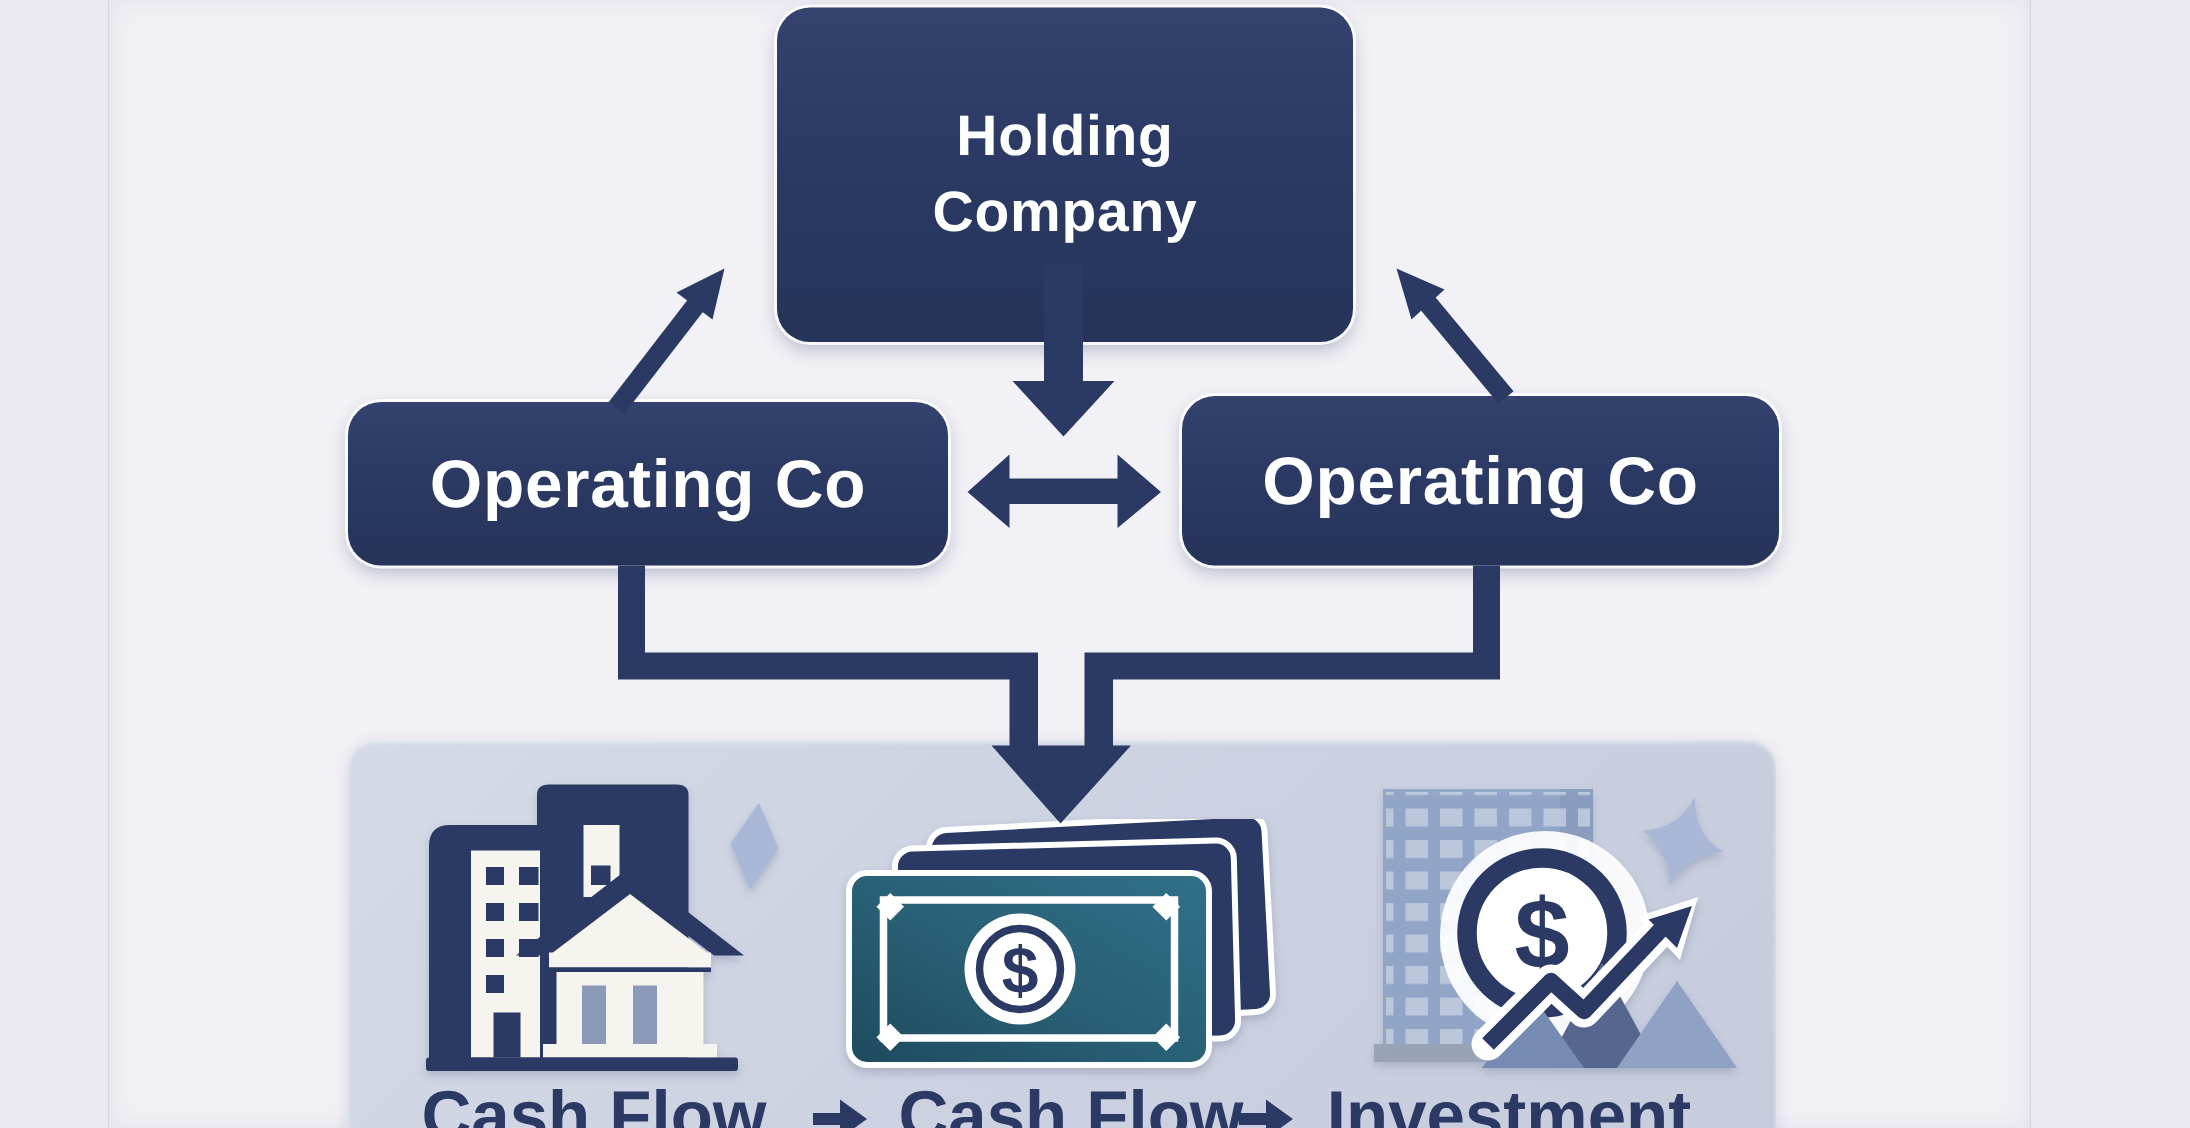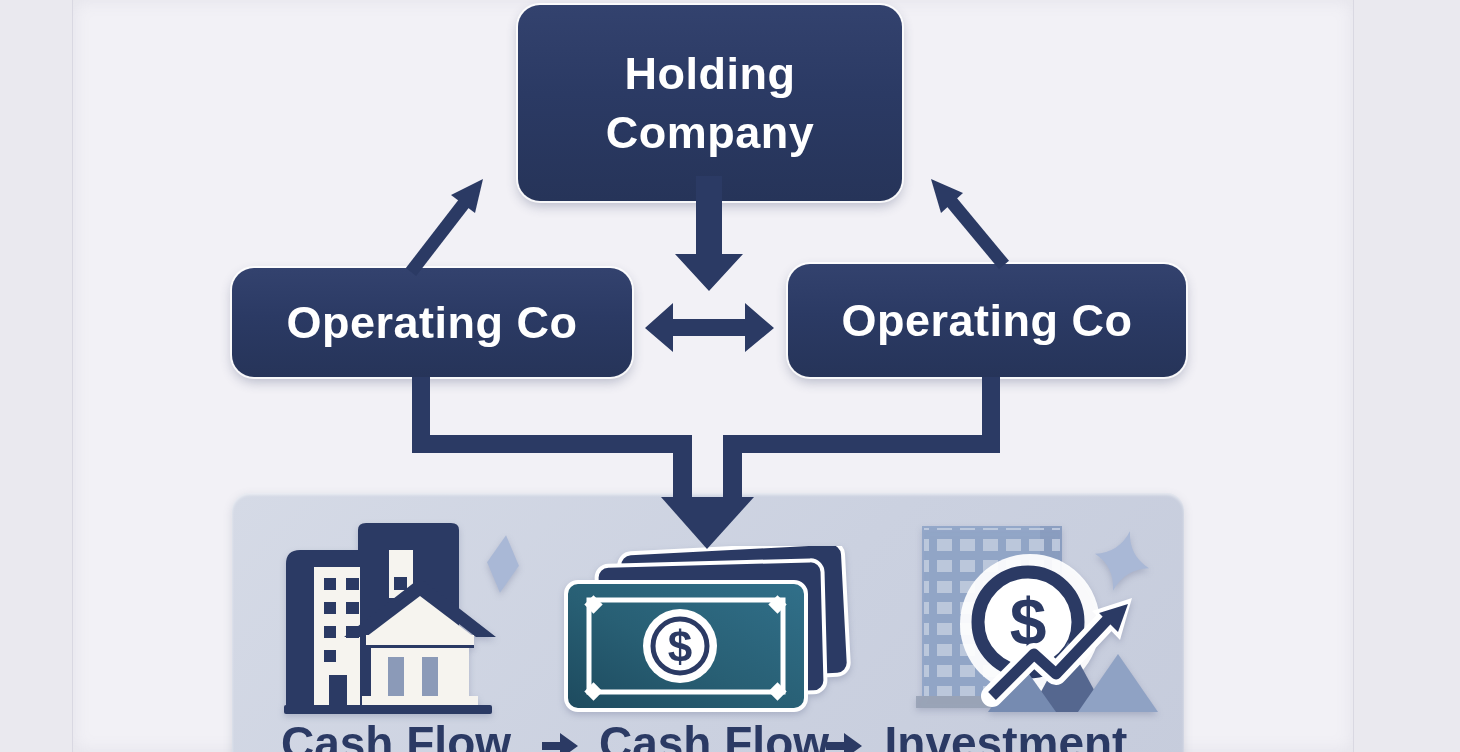--- a/index.html
+++ b/index.html
@@ -15,21 +15,21 @@
     border-left:1px solid #d9d8e2;border-right:1px solid #d9d8e2;
     box-shadow:0 0 18px rgba(120,120,150,.12) inset;
   }
   .org-box{
     position:absolute;display:flex;align-items:center;justify-content:center;
     background:linear-gradient(180deg,#33426e 0%,#2b3a64 45%,#263459 100%);
     border-radius:22px;color:#fff;text-align:center;
     box-shadow:0 0 0 2px rgba(255,255,255,.85), 0 5px 12px rgba(50,60,100,.30);
     font-weight:bold;letter-spacing:.5px;
   }
-  .box-holding{left:518px;top:5px;width:384px;height:196px;font-size:45px;line-height:1.32;}
+  .box-holding{left:518px;top:5px;width:384px;height:223px;font-size:38px;line-height:1.32;}
   .box-holding .lbl{display:block;max-width:290px;margin:0 auto;}
   .box-op-left{left:232px;top:268px;width:400px;height:109px;font-size:45px;}
   .box-op-right{left:788px;top:264px;width:398px;height:113px;font-size:45px;}
   .connectors{position:absolute;left:0;top:0;width:1460px;height:752px;z-index:4;pointer-events:none;}
   .flow-panel{
     position:absolute;left:232px;top:493px;width:952px;height:290px;border-radius:18px;z-index:1;
     background:linear-gradient(135deg,#d5dae6 0%,#cbd1e0 55%,#c6ccdc 100%);
     box-shadow:inset 0 2px 3px rgba(255,255,255,.55), 0 3px 10px rgba(90,100,130,.18);
   }
   .panel-icon{position:absolute;z-index:2;filter:drop-shadow(0 3px 3px rgba(70,80,120,.25));}

